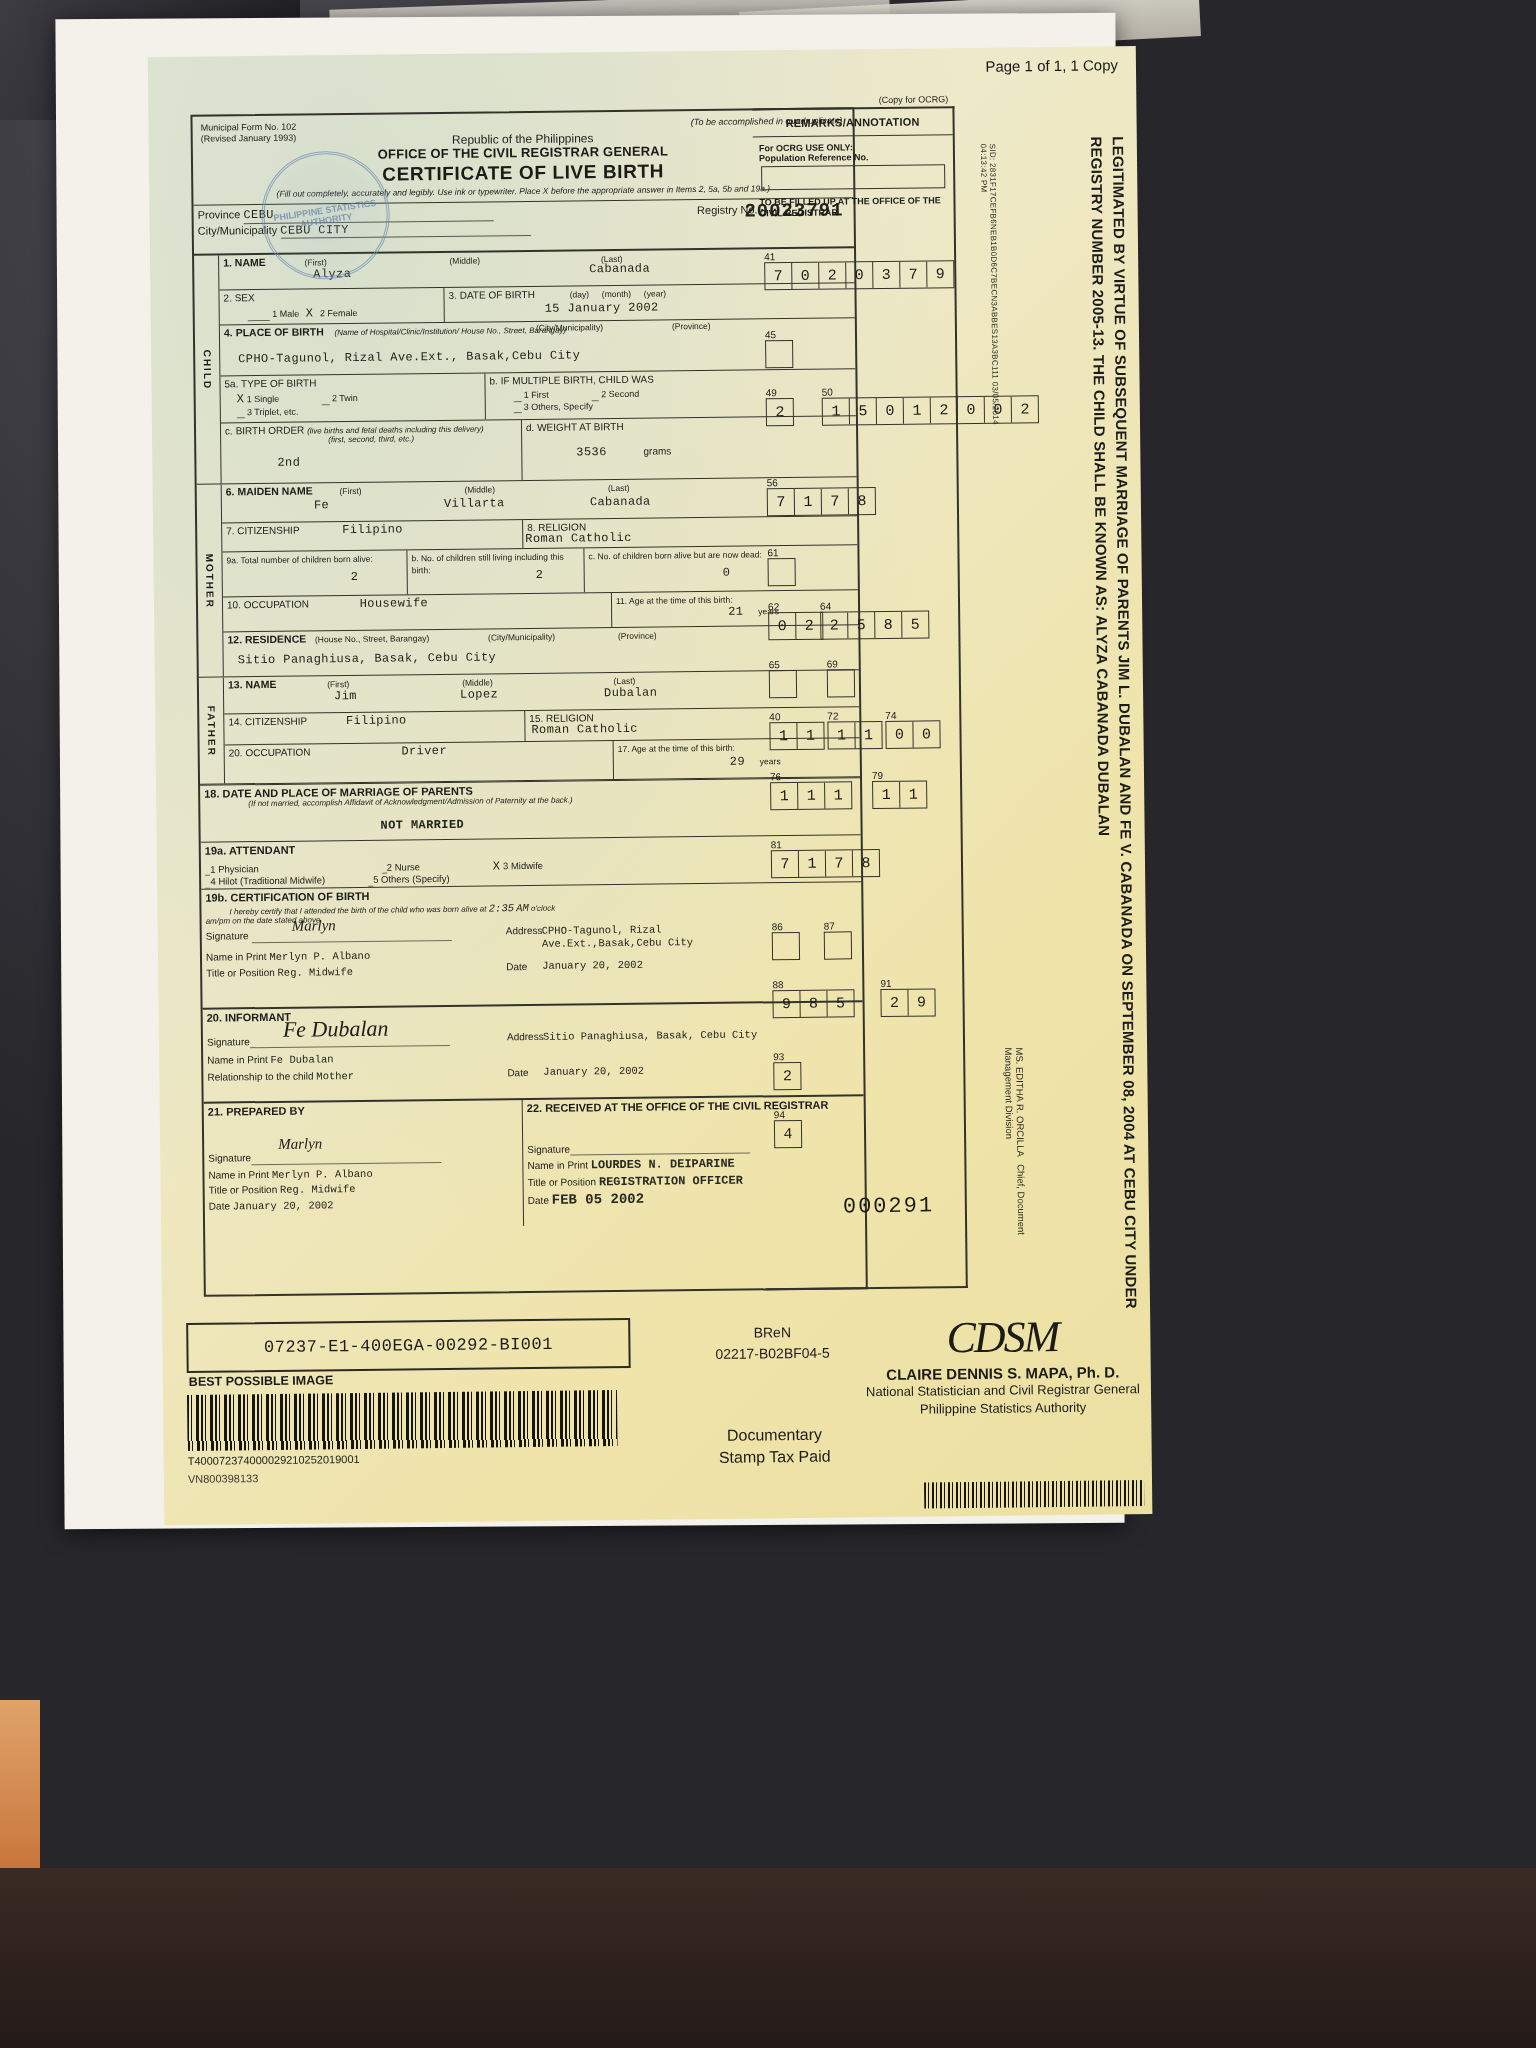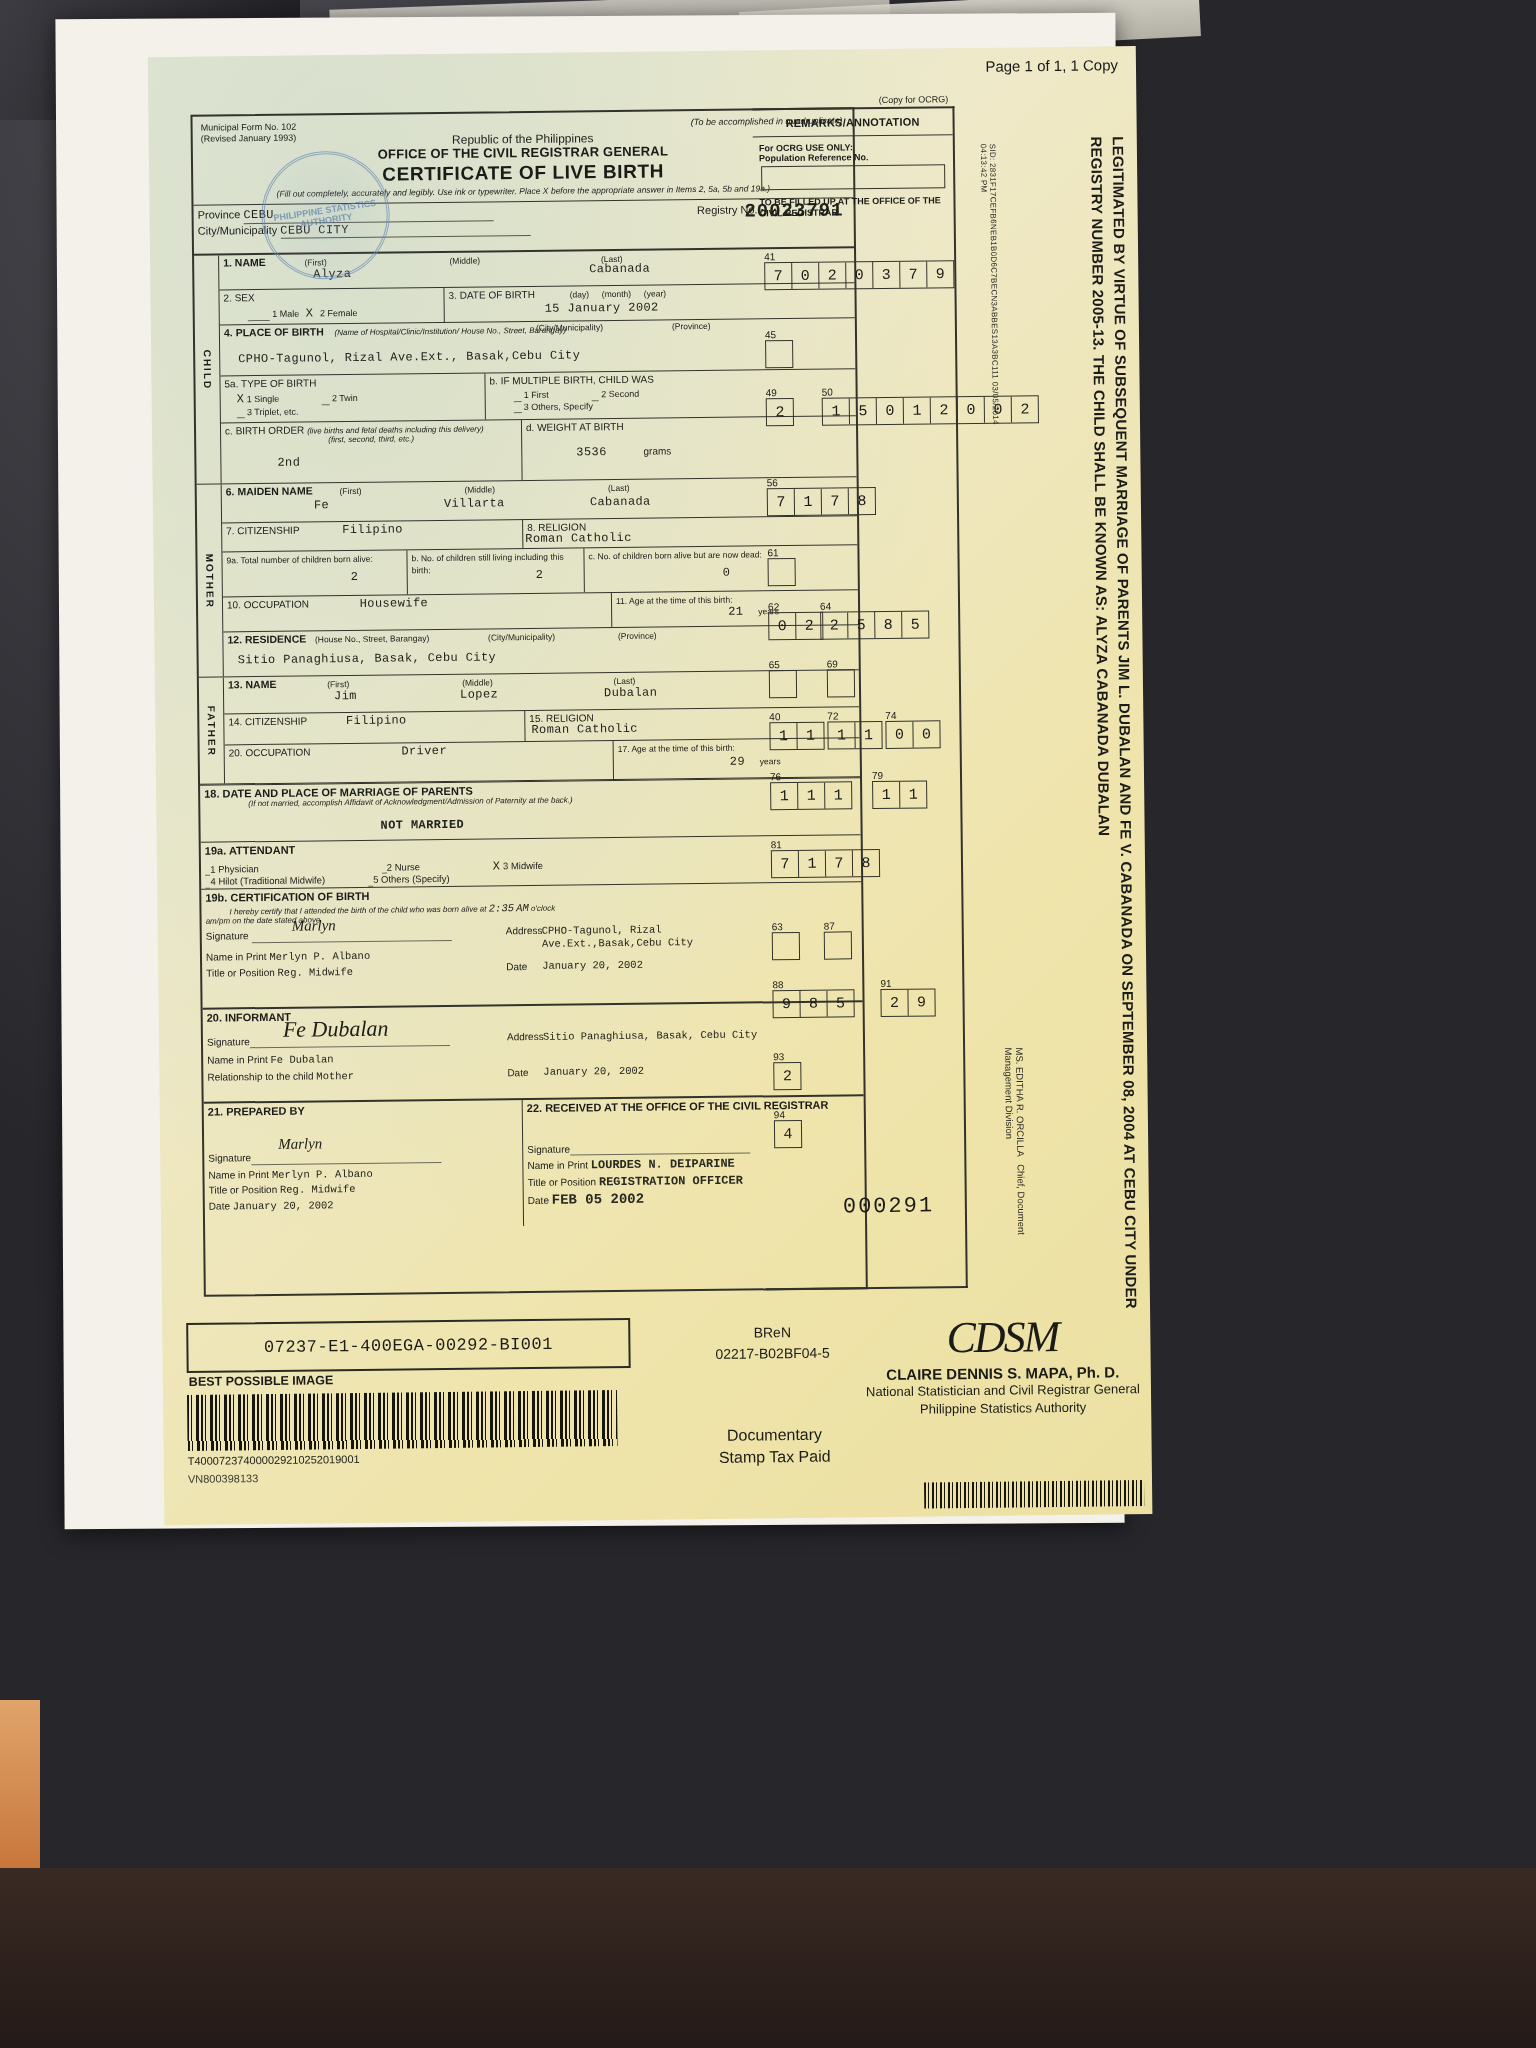--- a/index.html
+++ b/index.html
@@ -543,21 +543,21 @@
             <span>1</span>
             <span>1</span>
           </div>
           <div class="bxn" style="left: 10px; top: 729px;">81</div>
           <div class="boxrow" style="left: 10px; top: 740px;">
             <span>7</span>
             <span>1</span>
             <span>7</span>
             <span>8</span>
           </div>
-          <div class="bxn" style="left: 10px; top: 811px;">63</div>
+          <div class="bxn" style="left: 10px; top: 811px;">86</div>
           <div class="boxrow" style="left: 10px; top: 822px;">
             <span></span>
           </div>
           <div class="bxn" style="left: 62px; top: 811px;">87</div>
           <div class="boxrow" style="left: 62px; top: 822px;">
             <span></span>
           </div>
           <div class="bxn" style="left: 10px; top: 869px;">88</div>
           <div class="boxrow" style="left: 10px; top: 880px;">
             <span>9</span>

